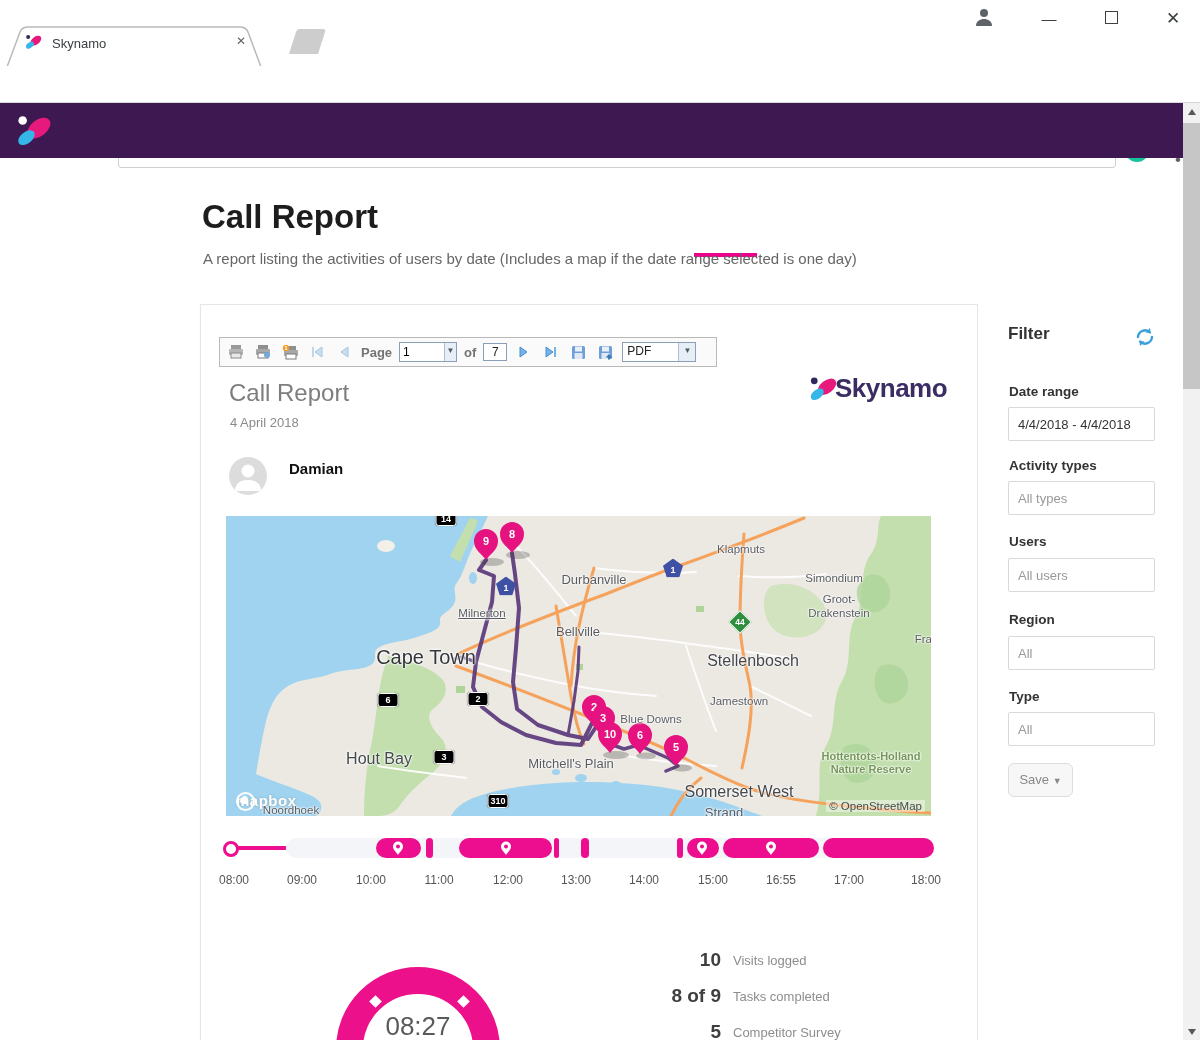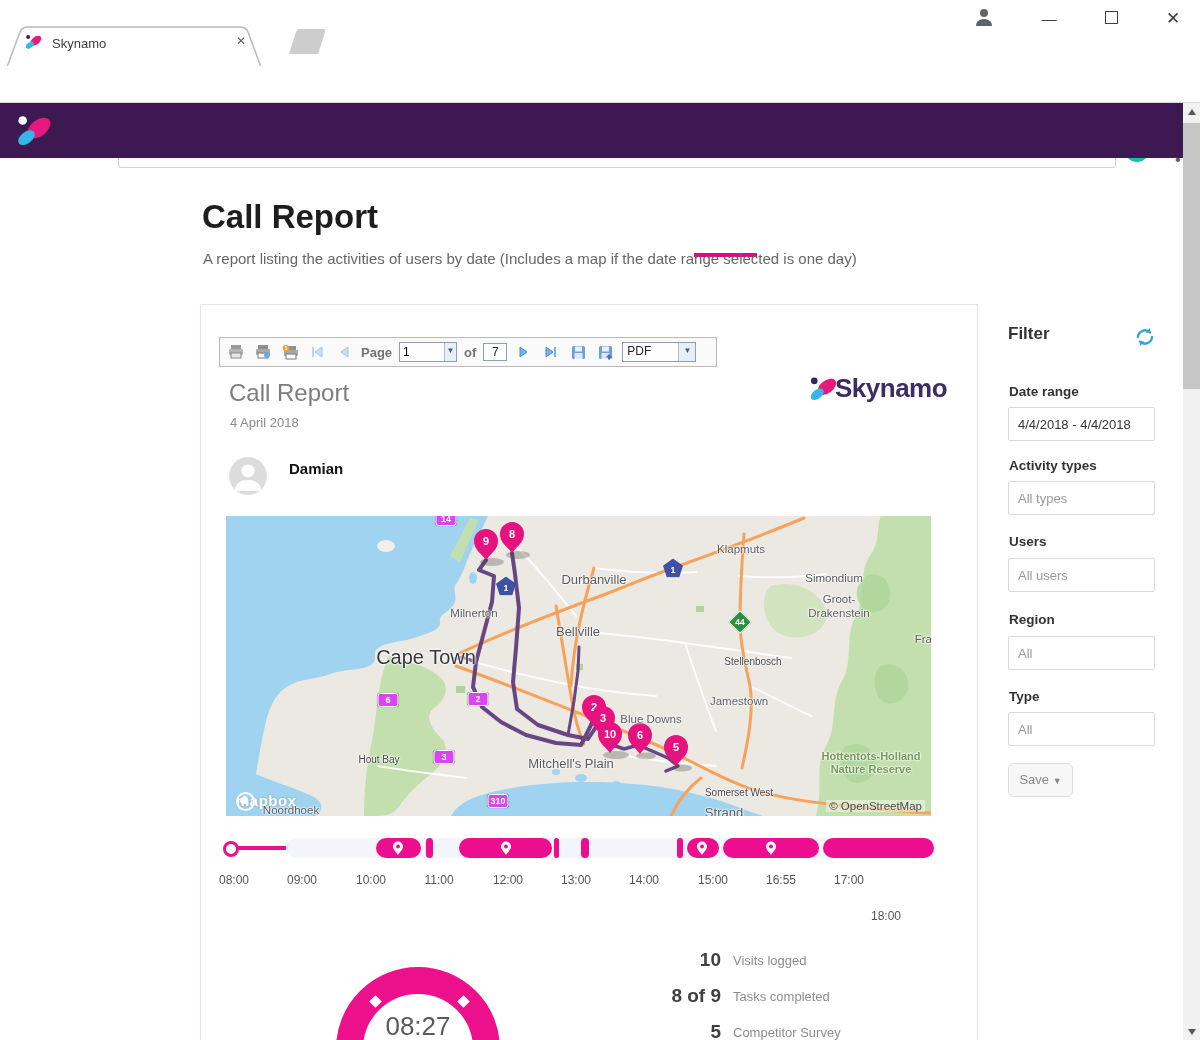--- a/index.html
+++ b/index.html
@@ -68,25 +68,25 @@
   #rpt-avatar{left:28px;top:152px;width:38px;height:38px;border-radius:50%;background:#dcdcdc;overflow:hidden;}
   #rpt-user-name{left:88px;top:155px;font-size:15px;font-weight:bold;color:#111;}
   #rpt-sync{left:88px;top:178px;font-size:12.5px;color:#9a9a9a;}
 
   
   #map{left:25px;top:211px;width:705px;height:300px;overflow:hidden;background:#ece9e3;}
   #map svg{position:absolute;left:0;top:0;}
   .lbl{position:absolute;transform:translate(-50%,-50%);font-size:11.5px;color:#595c61;white-space:nowrap;
        text-shadow:0 0 2px #fff,0 0 2px #fff,0 0 3px #fff;pointer-events:none;}
   .lbl.big{font-size:20px;color:#33363b;font-weight:500;}
-  .lbl.town{font-size:10px;color:#44474c;}
+  .lbl.town{font-size:16px;color:#44474c;}
   .lbl.med{font-size:13px;}
   .lbl.green{color:#76975a;font-weight:bold;font-size:11px;}
   .shield{position:absolute;transform:translate(-50%,-50%);color:#fff;font-weight:bold;text-align:center;}
-  .shield.rect{background:#d946ef;border:1.5px solid #fff;border-radius:3px;font-size:9px;min-width:17px;height:12px;line-height:12px;padding:0 1px;box-shadow:0 0 1px rgba(0,0,0,.4);}
+  .shield.rect{background:#000000;border:1.5px solid #fff;border-radius:3px;font-size:9px;min-width:17px;height:12px;line-height:12px;padding:0 1px;box-shadow:0 0 1px rgba(0,0,0,.4);}
   .shield.pent{width:20px;height:19px;background:#3f51a5;clip-path:polygon(50% 0,100% 38%,81% 100%,19% 100%,0 38%);font-size:9px;line-height:22px;}
   .shield.diamond{width:15px;height:15px;background:#2f8f3f;border:1.5px solid #fff;transform:translate(-50%,-50%) rotate(45deg);font-size:8.5px;}
   .shield.diamond span{display:block;transform:rotate(-45deg);line-height:15px;}
   #mapbox-logo{left:10px;top:276px;display:flex;align-items:center;gap:4px;color:#fff;font-weight:bold;font-size:15px;
      text-shadow:0 0 2px rgba(120,120,120,.6);letter-spacing:.5px;}
   #map-attr{right:6px;top:284px;position:absolute;font-size:11.5px;color:#4a4a4a;background:rgba(255,255,255,.45);padding:0 3px;}
 
   
   #timeline{left:25px;top:528px;width:712px;height:62px;}
   #tl-track{position:absolute;left:60px;top:5px;width:648px;height:20px;background:#f3f5f8;border-radius:10px;}
@@ -381,21 +381,21 @@
             <text x="0" y="-15" text-anchor="middle" font-size="11" font-weight="bold" fill="#fff">10</text>
           </g>
           <g transform="translate(450,250)">
             <path d="M0,0 C-5,-7 -12,-10 -12,-19 A12,12 0 1 1 12,-19 C12,-10 5,-7 0,0 Z" fill="#e5127f"></path>
             <text x="0" y="-15" text-anchor="middle" font-size="11" font-weight="bold" fill="#fff">5</text>
           </g>
         </g>
     </svg>
     <div id="map-labels">
         <div class="lbl med" style="left: 368px; top: 63px;">Durbanville</div>
-        <div class="lbl" style="left: 248px; top: 97px;">Milnerton</div>
+        <div class="lbl" style="left: 256px; top: 97px; text-decoration: underline;">Milnerton</div>
         <div class="lbl med" style="left: 352px; top: 115px;">Bellville</div>
         <div class="lbl big" style="left: 200px; top: 141px;">Cape Town</div>
         <div class="lbl" style="left: 515px; top: 33px;">Klapmuts</div>
         <div class="lbl" style="left: 608px; top: 62px;">Simondium</div>
         <div class="lbl" style="left: 613px; top: 83px;">Groot-</div>
         <div class="lbl" style="left: 613px; top: 97px;">Drakenstein</div>
         <div class="lbl town" style="left: 527px; top: 145px;">Stellenbosch</div>
         <div class="lbl" style="left: 722px; top: 123px;">Franschhoek</div>
         <div class="lbl" style="left: 513px; top: 185px;">Jamestown</div>
         <div class="lbl" style="left: 425px; top: 203px;">Blue Downs</div>
@@ -467,21 +467,21 @@
         <div class="tl-tick" style="left: 8px;">08:00</div>
         <div class="tl-tick" style="left: 76px;">09:00</div>
         <div class="tl-tick" style="left: 145px;">10:00</div>
         <div class="tl-tick" style="left: 213px;">11:00</div>
         <div class="tl-tick" style="left: 282px;">12:00</div>
         <div class="tl-tick" style="left: 350px;">13:00</div>
         <div class="tl-tick" style="left: 418px;">14:00</div>
         <div class="tl-tick" style="left: 487px;">15:00</div>
         <div class="tl-tick" style="left: 555px;">16:55</div>
         <div class="tl-tick" style="left: 623px;">17:00</div>
-        <div class="tl-tick" style="left: 660px; margin-top: 36px;">18:00</div>
+        <div class="tl-tick" style="left: 700px;">18:00</div>
       </div>
   </div>
 
   <div class="abs" id="donut"></div>
   <div class="abs notch" style="left:170px;top:692px;"></div>
   <div class="abs notch" style="left:258px;top:692px;"></div>
   <div class="abs" id="donut-time">08:27</div>
   <div id="stat-rows">
       <div class="stat-row" style="top: 644px;">
         <span class="stat-val">10</span>

